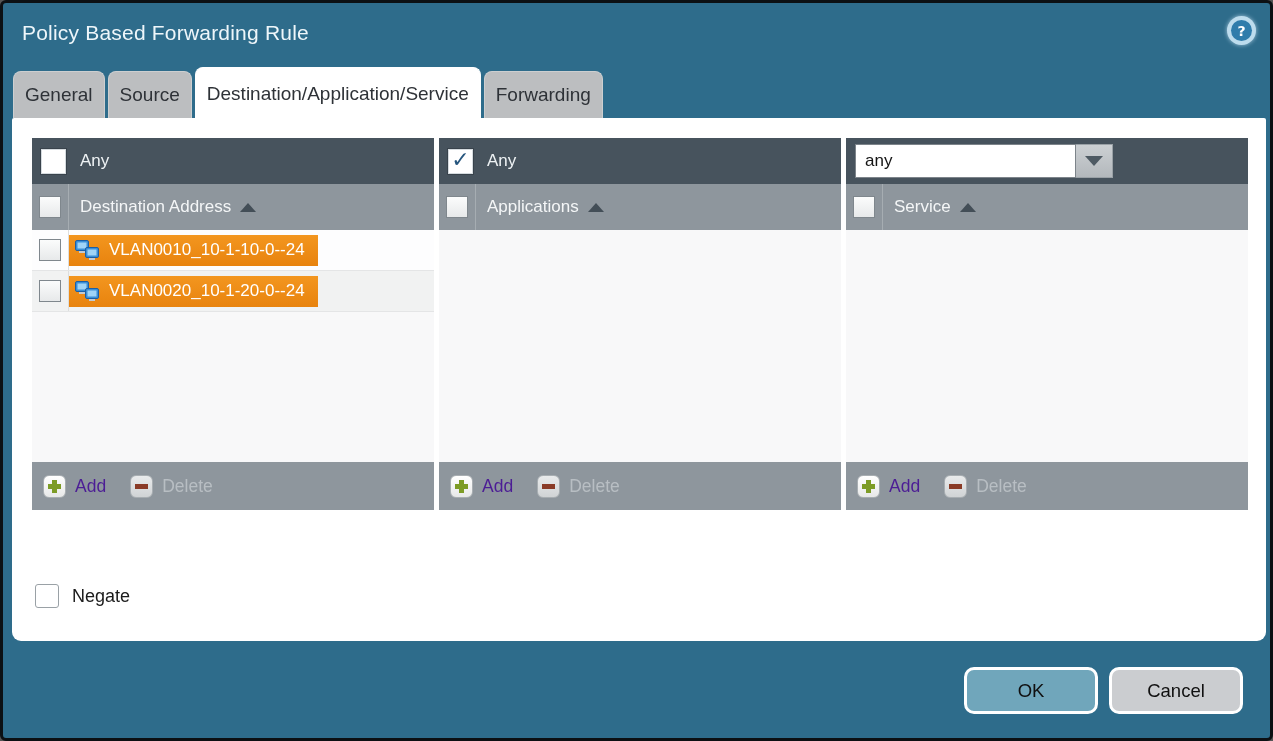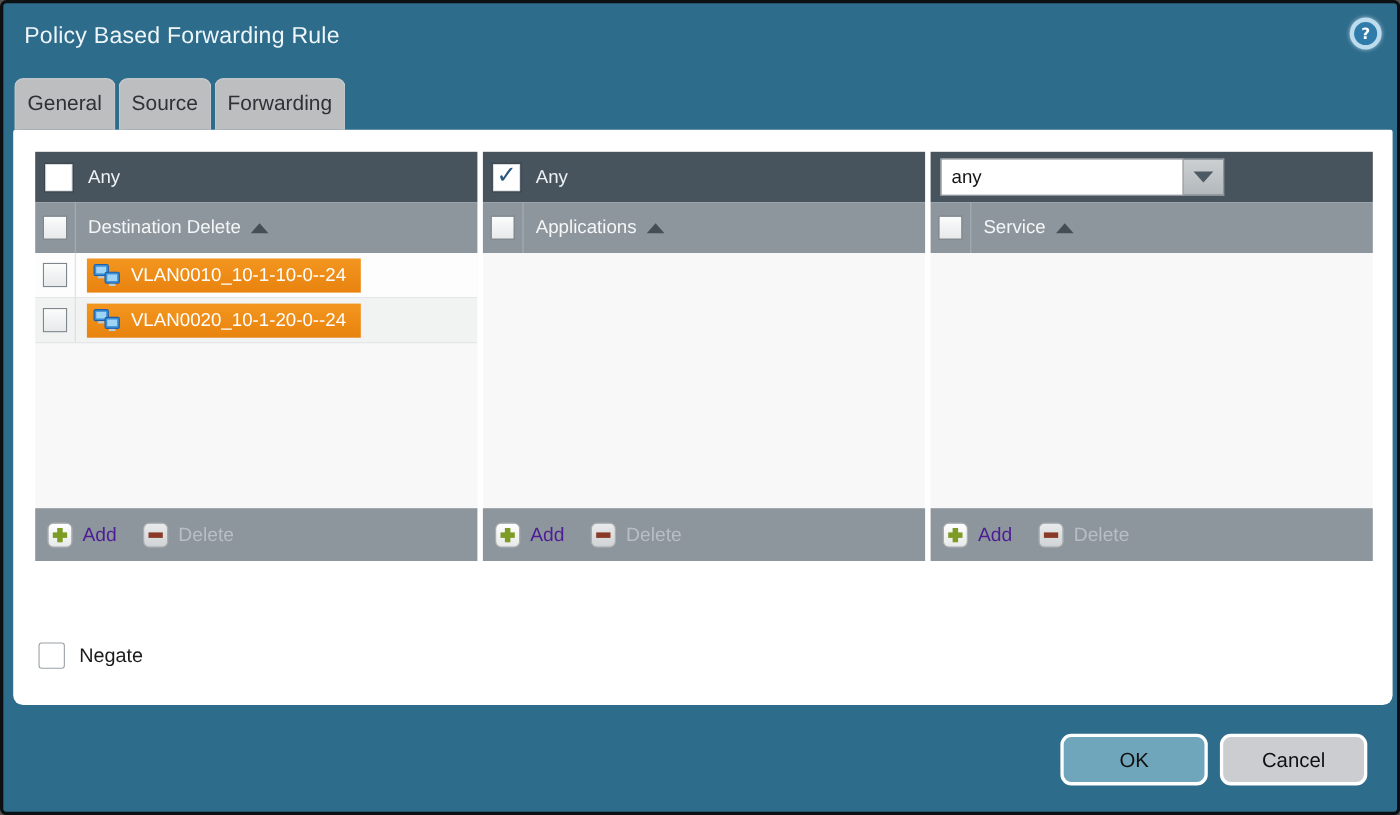--- a/index.html
+++ b/index.html
@@ -79,21 +79,21 @@
   }
 
   .list-body { flex:1 1 auto; background:#f8f8f9; overflow:hidden; }
   .row {
     height:41px; display:flex; align-items:center;
     border-bottom:1px solid #e4e5e6; background:#fdfdfe; cursor:pointer;
   }
   .row.alt { background:#f1f2f2; }
   .row .cb-cell { border-right:1px solid #dddede; }
   .chip {
-    margin-left:10px; height:31px;
+    height:31px;
     background:linear-gradient(#f3961f, #e8830e);
     display:flex; align-items:center; padding:0 13px 0 5px;
     color:#fff; font-size:17px; gap:8px;
   }
 
   .bar-footer {
     height:48px; background:#8e969d; flex:0 0 48px;
     display:flex; align-items:center; padding:0 11px; gap:24px; font-size:17.5px;
   }
   .action { display:flex; align-items:center; gap:9px; color:#4c1d95; cursor:pointer; }
@@ -160,37 +160,38 @@
 
   <div class="dialog-title">Policy Based Forwarding Rule</div>
 
   <div class="help">
     <div class="help-inner">?</div>
   </div>
 
   <div class="tabs">
     <div class="tab">General</div>
     <div class="tab">Source</div>
+    <div class="tab active">Destination/Application/Service</div>
     <div class="tab">Forwarding</div>
   </div>
 
   <div class="panel">
     <div class="cols">
 
       <div class="col">
         <div class="bar-top">
           <span class="cb big"></span>
           <span>Any</span>
         </div>
         <div class="col-header">
           <span class="cb-cell">
             <span class="cb mid"></span>
           </span>
           <span class="header-label">
-            <span>Destination Delete</span>
+            <span>Destination Address</span>
             <span class="sort-up"></span>
           </span>
         </div>
         <div class="list-body">
 
             <div class="row">
               <span class="cb-cell">
                 <span class="cb mid"></span>
               </span>
               <span class="chip">

